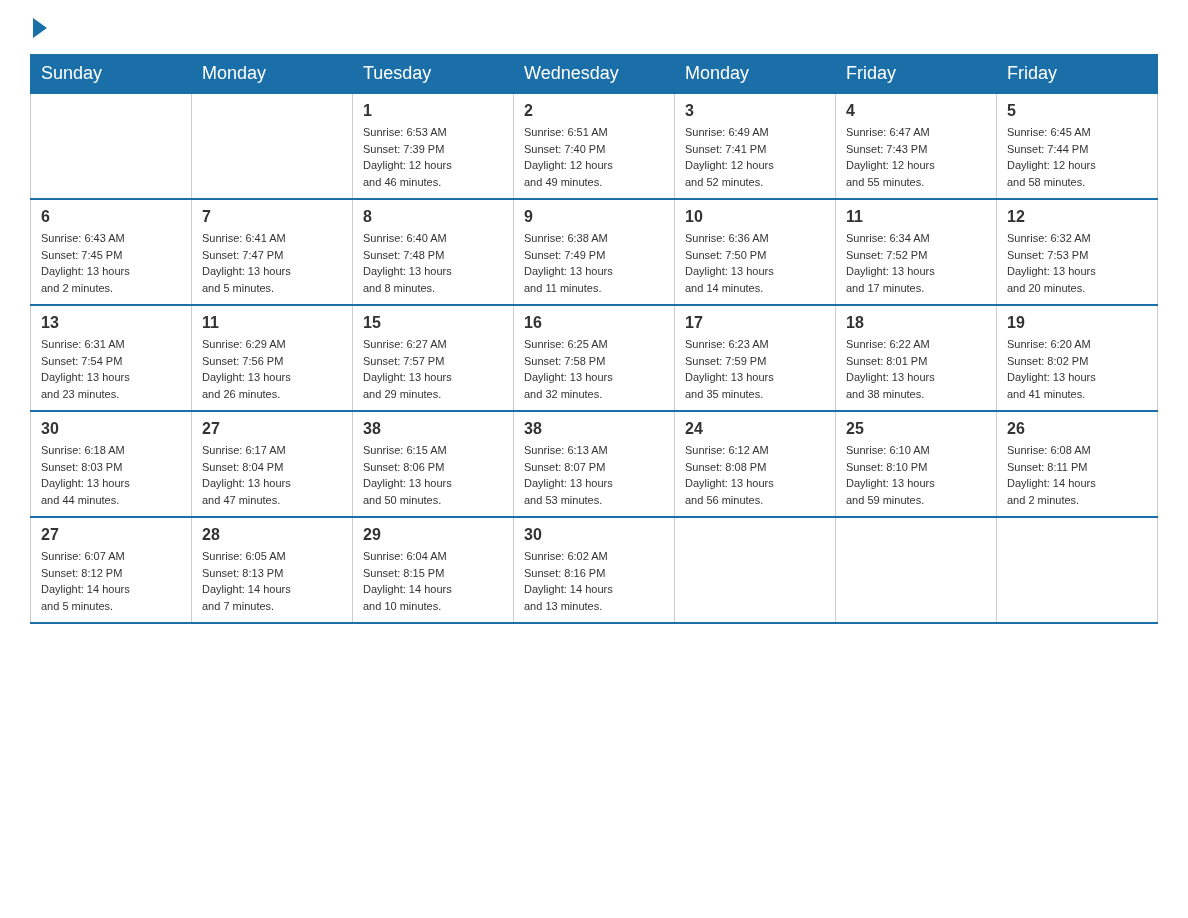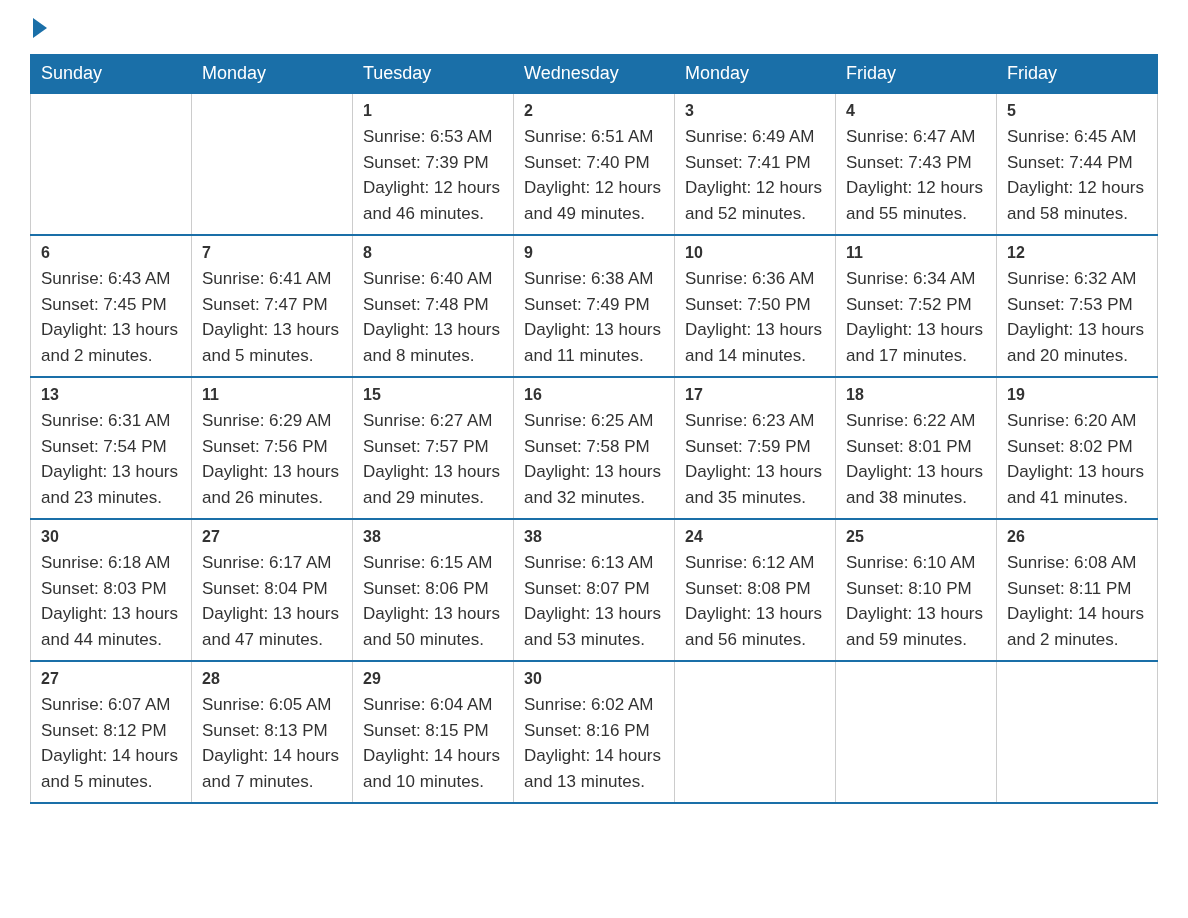--- a/index.html
+++ b/index.html
@@ -87,21 +87,21 @@
       color: #333;
     }
     .day-num {
       font-size: 16px;
       font-weight: bold;
       color: #333;
       display: block;
       margin-bottom: 4px;
     }
     .day-info {
-      font-size: 17px;
+      font-size: 11px;
       color: #333;
       line-height: 1.5;
     }
     .empty-cell {
       background: #fff;
     }
     tr {
       border-bottom: 2px solid #1a6fa8;
     }
   </style>

